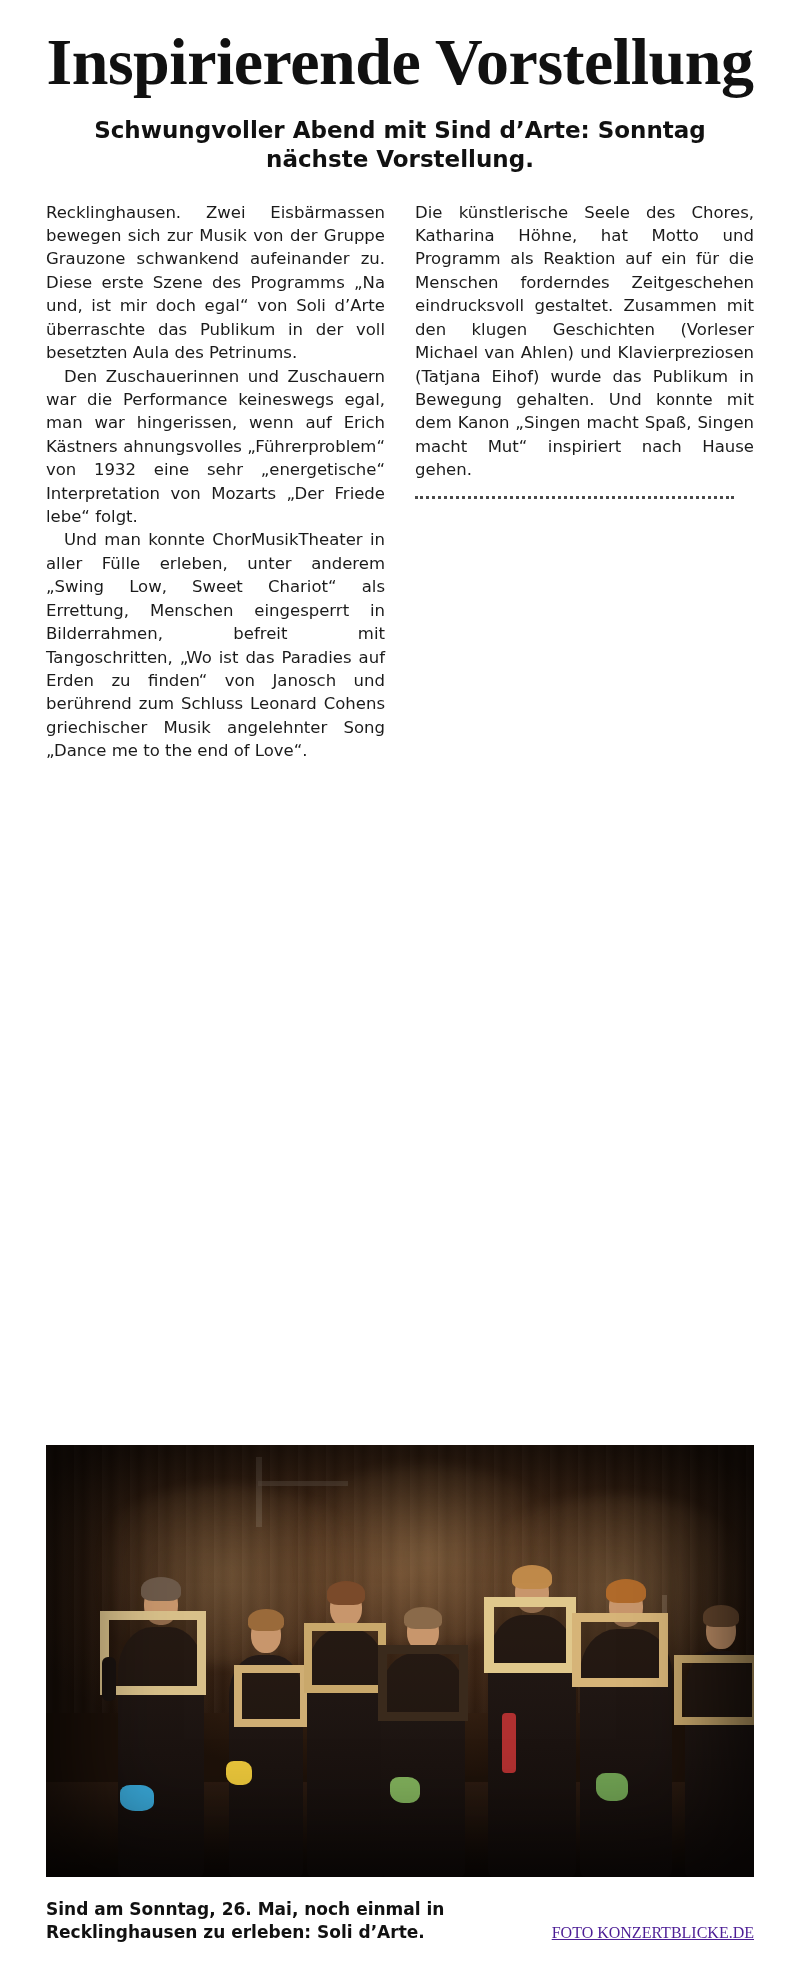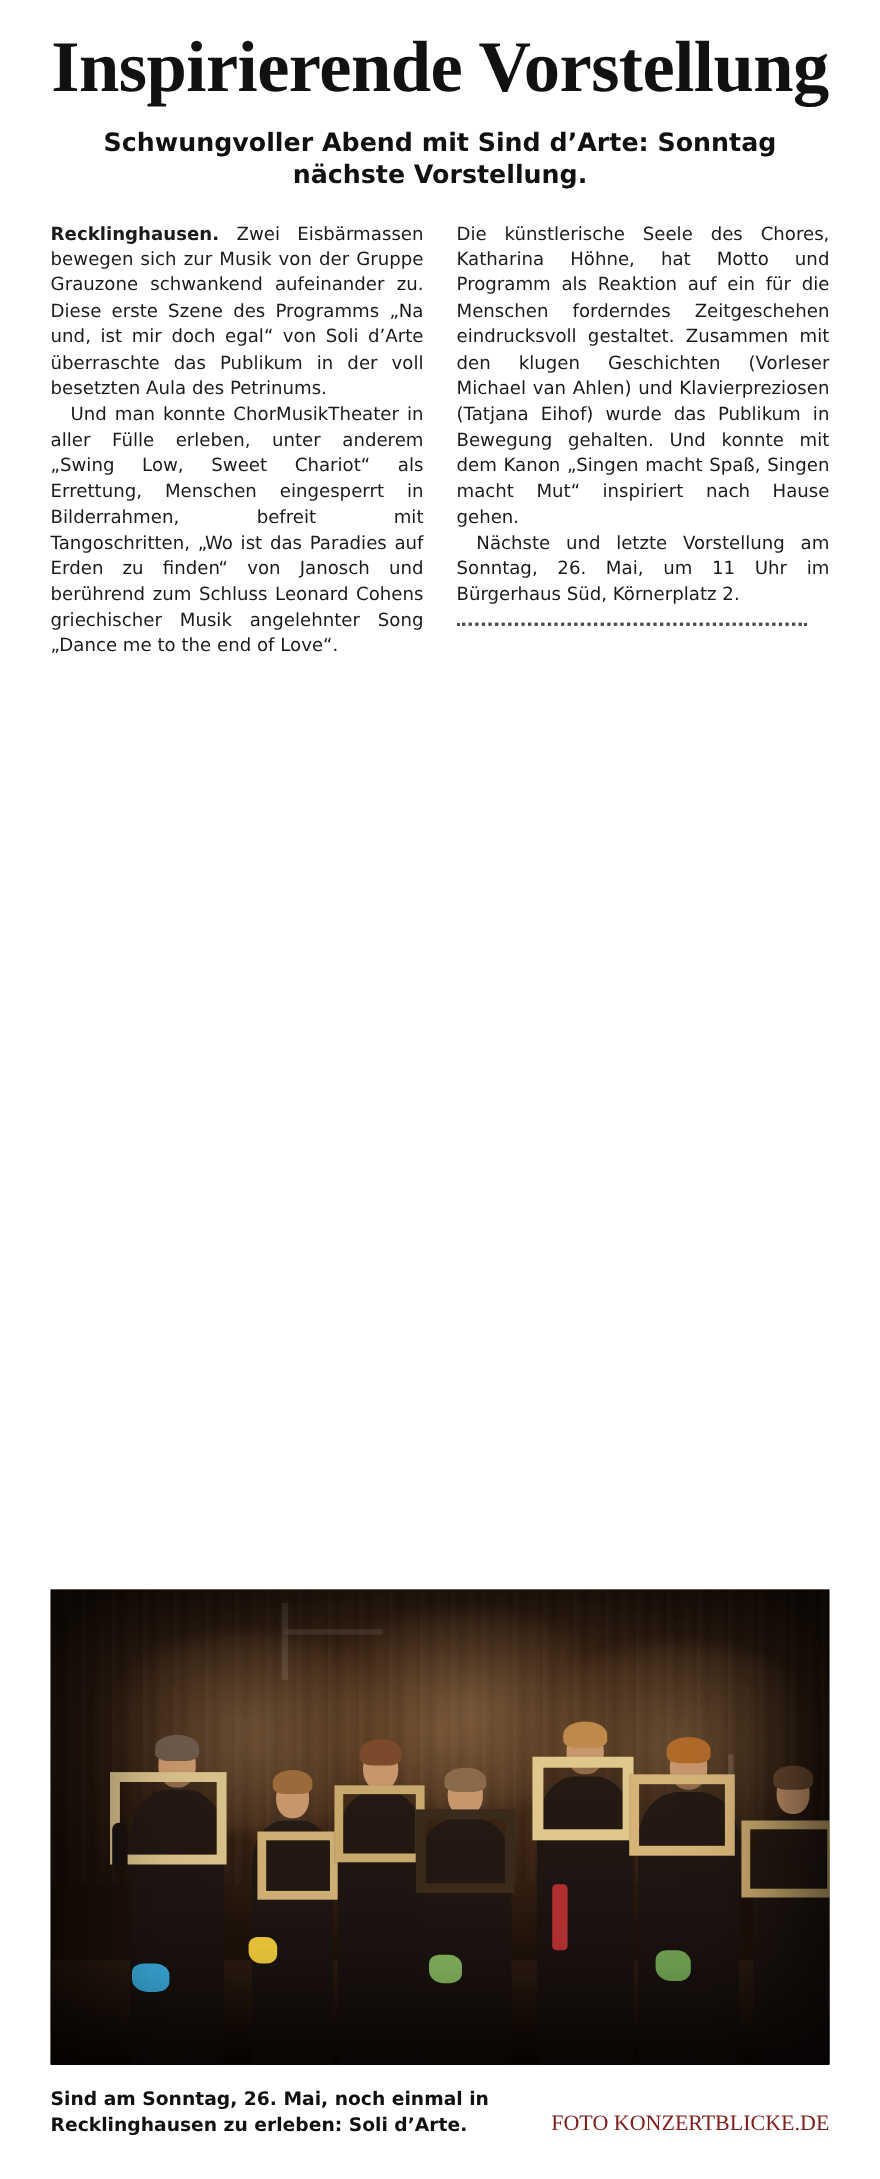--- a/index.html
+++ b/index.html
@@ -65,21 +65,21 @@
     hyphens: manual;
   }
   .col p {
     margin: 0;
     text-indent: 18px;
   }
   .col p.first {
     text-indent: 0;
   }
   .place {
-    font-weight: bold;
+    font-weight: normal;
   }
   .dotted-rule {
     margin: 14px 0 10px 0;
     border: 0;
     border-top: 3px dotted #4a4a4a;
     width: 94%;
   }
   .caption-block {
     position: absolute;
     left: 46px;
@@ -93,25 +93,26 @@
   .caption-text {
     font-family: "DejaVu Sans", sans-serif;
     font-weight: bold;
     font-size: 17px;
     line-height: 1.35;
     color: #111111;
     width: 470px;
   }
   .credit {
     font-family: "Liberation Serif", serif;
-    font-size: 20px;
-    color: #7f1d1d;
+    font-size: 16px;
+    color: #4c1d95;
     white-space: nowrap;
     align-self: flex-end;
     padding-bottom: 2px;
+    text-decoration: underline;
   }
   
   .photo {
     position: absolute;
     left: 46px;
     top: 1432px;
     width: 708px;
     height: 432px;
     overflow: hidden;
     background: #120d0a;
@@ -205,26 +206,26 @@
   <div class="article">
 
     <h1 class="headline">Inspirierende Vorstellung</h1>
 
     <div class="subhead">Schwungvoller Abend mit Sind d’Arte: Sonntag nächste Vorstellung.</div>
 
     <div class="columns">
 
       <div class="col">
         <p class="first"><span class="place">Recklinghausen.</span> <span>Zwei Eisbärmassen bewegen sich zur Musik von der Gruppe Grauzone schwankend aufeinander zu. Diese erste Szene des Programms „Na und, ist mir doch egal“ von Soli d’Arte überraschte das Publikum in der voll besetzten Aula des Petrinums.</span></p>
+        <p>Den Zuschauerinnen und Zuschauern war die Performance keineswegs egal, man war hingerissen, wenn auf Erich Kästners ahnungsvolles „Führerproblem“ von 1932 eine sehr „energetische“ Interpretation von Mozarts „Der Friede lebe“ folgt.</p>
         <p>Und man konnte ChorMusikTheater in aller Fülle erleben, unter anderem „Swing Low, Sweet Chariot“ als Errettung, Menschen eingesperrt in Bilderrahmen, befreit mit Tangoschritten, „Wo ist das Paradies auf Erden zu finden“ von Janosch und berührend zum Schluss Leonard Cohens griechischer Musik angelehnter Song „Dance me to the end of Love“.</p>
       </div>
 
       <div class="col">
         <p class="first">Die künstlerische Seele des Chores, Katharina Höhne, hat Motto und Programm als Reaktion auf ein für die Menschen forderndes Zeitgeschehen eindrucksvoll gestaltet. Zusammen mit den klugen Geschichten (Vorleser Michael van Ahlen) und Klavierpreziosen (Tatjana Eihof) wurde das Publikum in Bewegung gehalten. Und konnte mit dem Kanon „Singen macht Spaß, Singen macht Mut“ inspiriert nach Hause gehen.</p>
-        <p>Nächste und letzte Vorstellung am Sonntag, 26. Mai, um 11 Uhr im Bürgerhaus Süd, Körnerplatz 2.</p>
         <hr class="dotted-rule">
       </div>
 
     </div>
   </div>
 
   <div class="photo">
     <div class="stage-bg"></div>
     <div class="stage-curtain"></div>
     <div class="stage-floor"></div>

